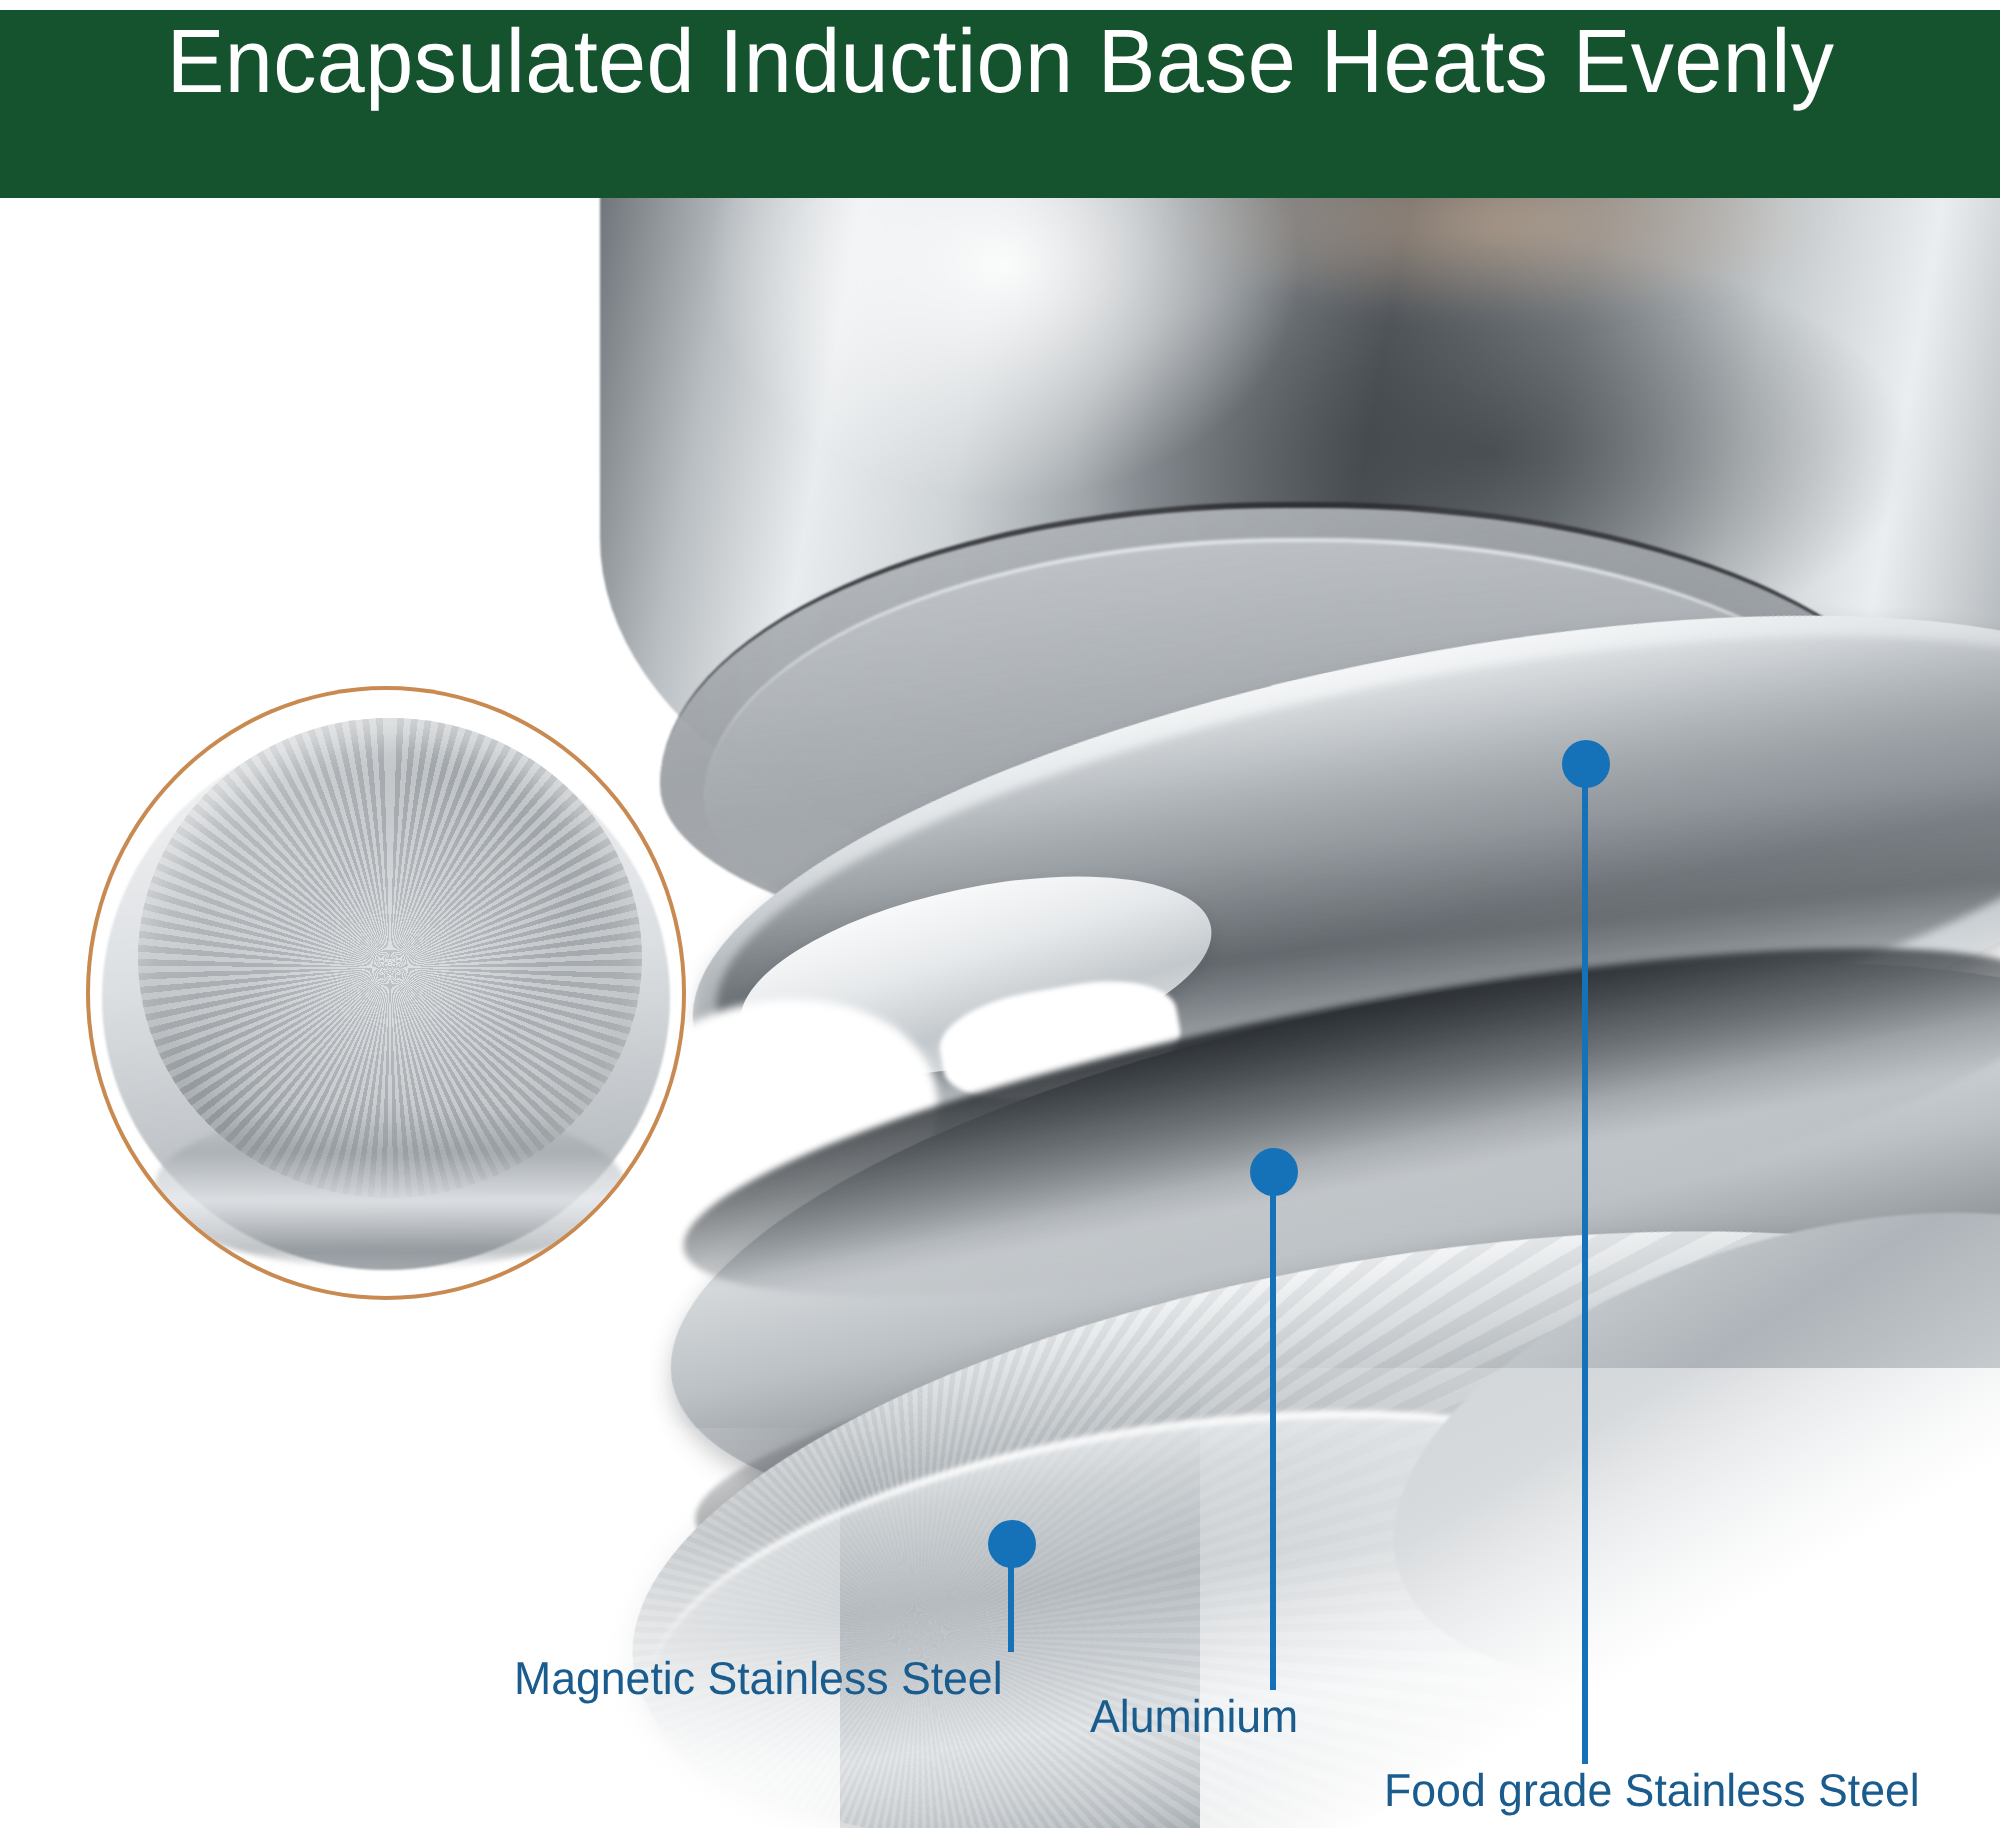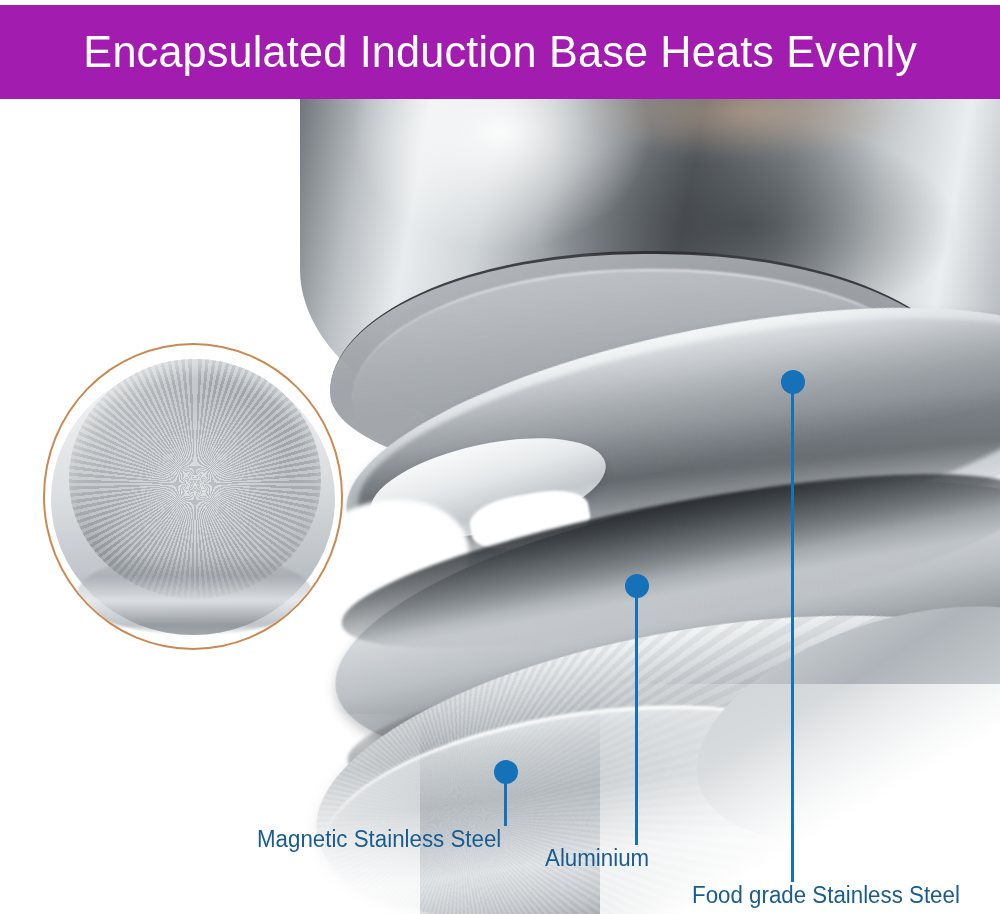--- a/index.html
+++ b/index.html
@@ -18,23 +18,23 @@
     overflow: hidden;
   }
 
   
   .banner {
     position: absolute;
     left: 0;
     top: 5px;
     width: 1000px;
     height: 94px;
-    background: #a21caf;
+    background: #14532d;
     display: flex;
-    align-items: center;
+    align-items: flex-start;
     justify-content: center;
   }
   .banner-title {
     color: #ffffff;
     font-size: 45px;
     font-weight: 400;
     letter-spacing: 0.2px;
     font-family: "Liberation Sans", sans-serif;
     transform: scaleX(0.96);
     white-space: nowrap;

